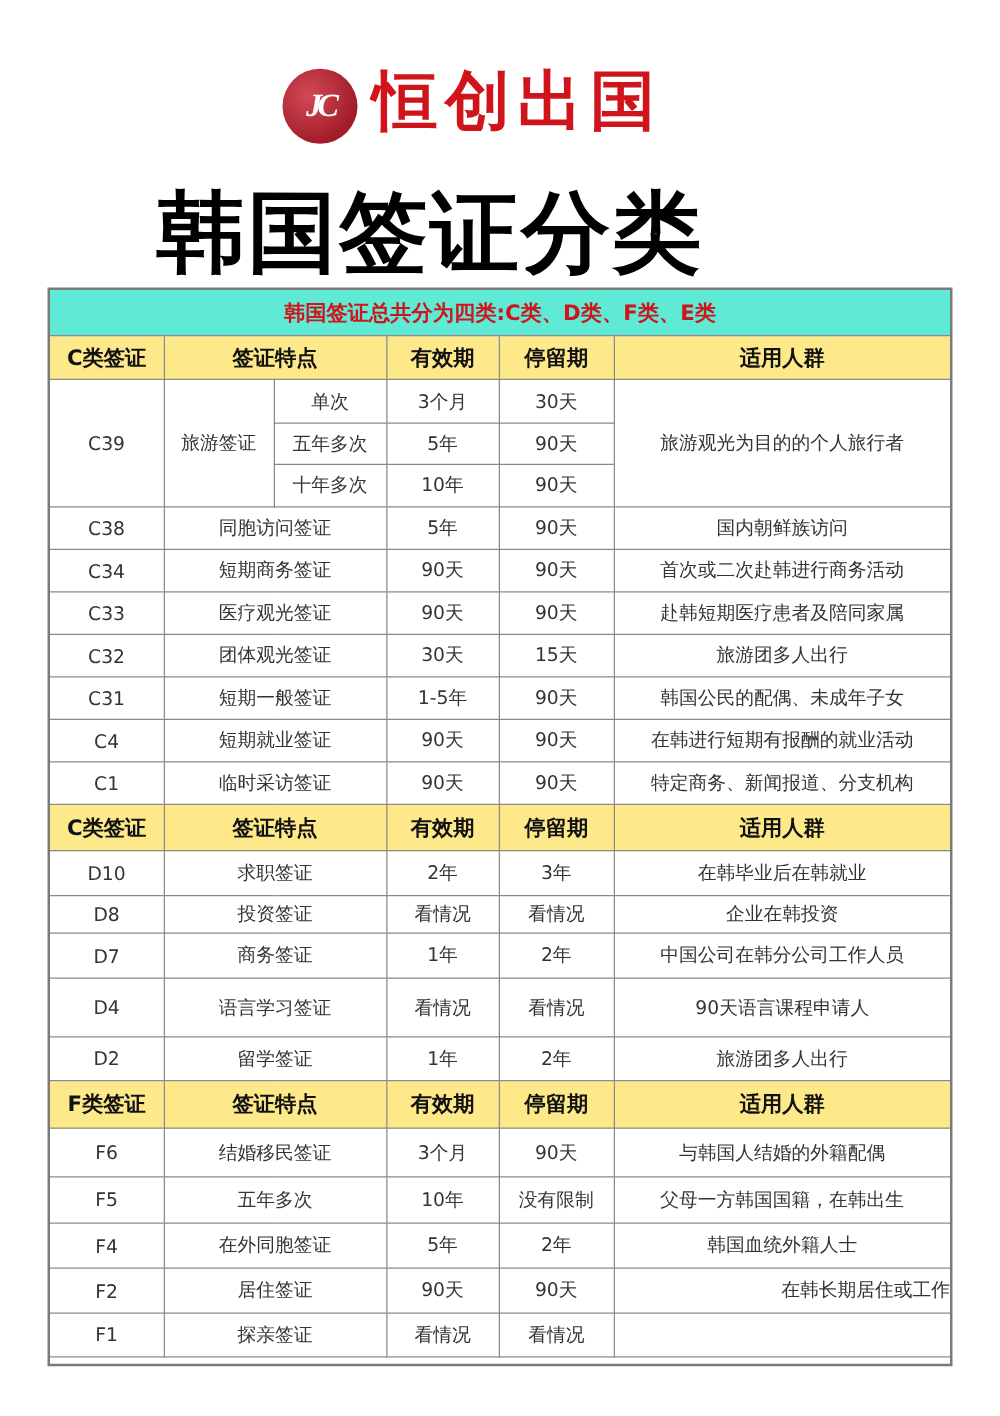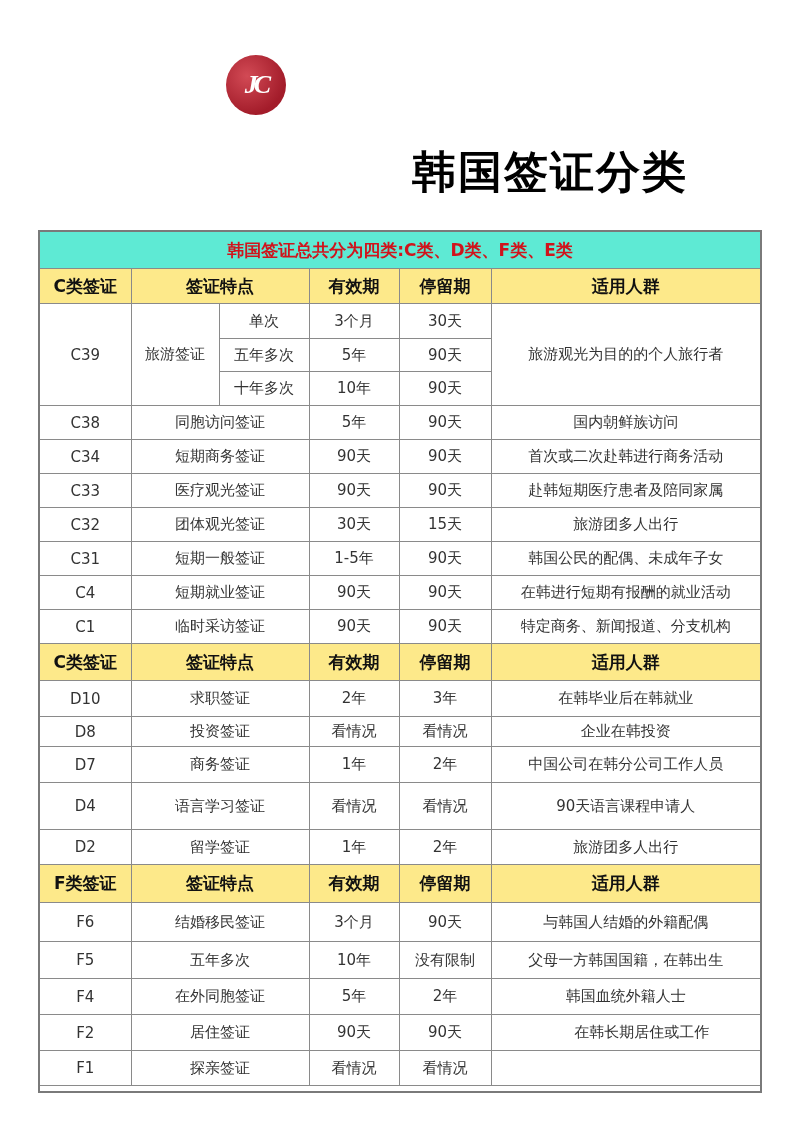--- a/index.html
+++ b/index.html
@@ -6,39 +6,40 @@
   body { width: 800px; height: 1133px; position: relative; overflow: hidden;
          font-family: "DejaVu Sans", "Liberation Sans", sans-serif; color: #333; }
   .logo { position: absolute; left: 226px; top: 55px; height: 70px; display: flex; align-items: flex-start; }
   .logo-mark { width: 60px; height: 60px; border-radius: 50%;
                background: radial-gradient(circle at 35% 35%, #d24a55, #a31c2a 70%);
                position: relative; display: flex; align-items: center; justify-content: center;
                color: #fff; font-weight: bold; font-size: 26px; font-style: italic; letter-spacing: -4px;
                font-family: "Liberation Serif", serif; }
   .logo-text { margin-left: 12px; font-size: 52px; font-weight: bold; color: #d0141c;
                letter-spacing: 6px; line-height: 1; font-family: "DejaVu Sans", sans-serif; }
-  .main-title { position: absolute; left: 0; width: 688px; top: 150px; text-align: right;
-                font-size: 44px; font-weight: bold; color: #000; line-height: 1; letter-spacing: 2px;
+  .main-title { position: absolute; left: 0; width: 688px; top: 150px; text-align: center;
+                font-size: 71px; font-weight: bold; color: #000; line-height: 1; letter-spacing: 2px;
                 font-family: "DejaVu Sans", sans-serif; }
   .table-wrap { position: absolute; left: 38px; top: 230px; width: 724px; height: 863px;
                 border: 2px solid #7a7a7a; box-sizing: border-box; }
   table { border-collapse: collapse; width: 720px; table-layout: fixed; }
   td { border: 1px solid #8a8a8a; text-align: center; vertical-align: middle; padding: 0;
        font-size: 15px; color: #333; }
   tr.title-row td { height: 36px; color: #d0141c; font-weight: bold; font-size: 17px; background: #5eead4; border-top: none; }
   tr.head-row td { background: #fde98a; font-weight: bold; color: #111; font-size: 17px; }
   td.first { border-left: none; }
   td.last { border-right: none; }
-  .left-text { text-align: center; padding-left: 32px; }
+  .left-text { text-align: right; padding-left: 32px; }
 </style>
 </head>
 <body>
 
 <div class="logo">
   <div class="logo-mark">JC</div>
+  <div class="logo-text">恒创出国</div>
 </div>
 
 <div class="main-title">韩国签证分类</div>
 
 <div class="table-wrap">
 <table>
   <colgroup>
     <col style="width:91px">
         <col style="width:88px">
         <col style="width:90px">

